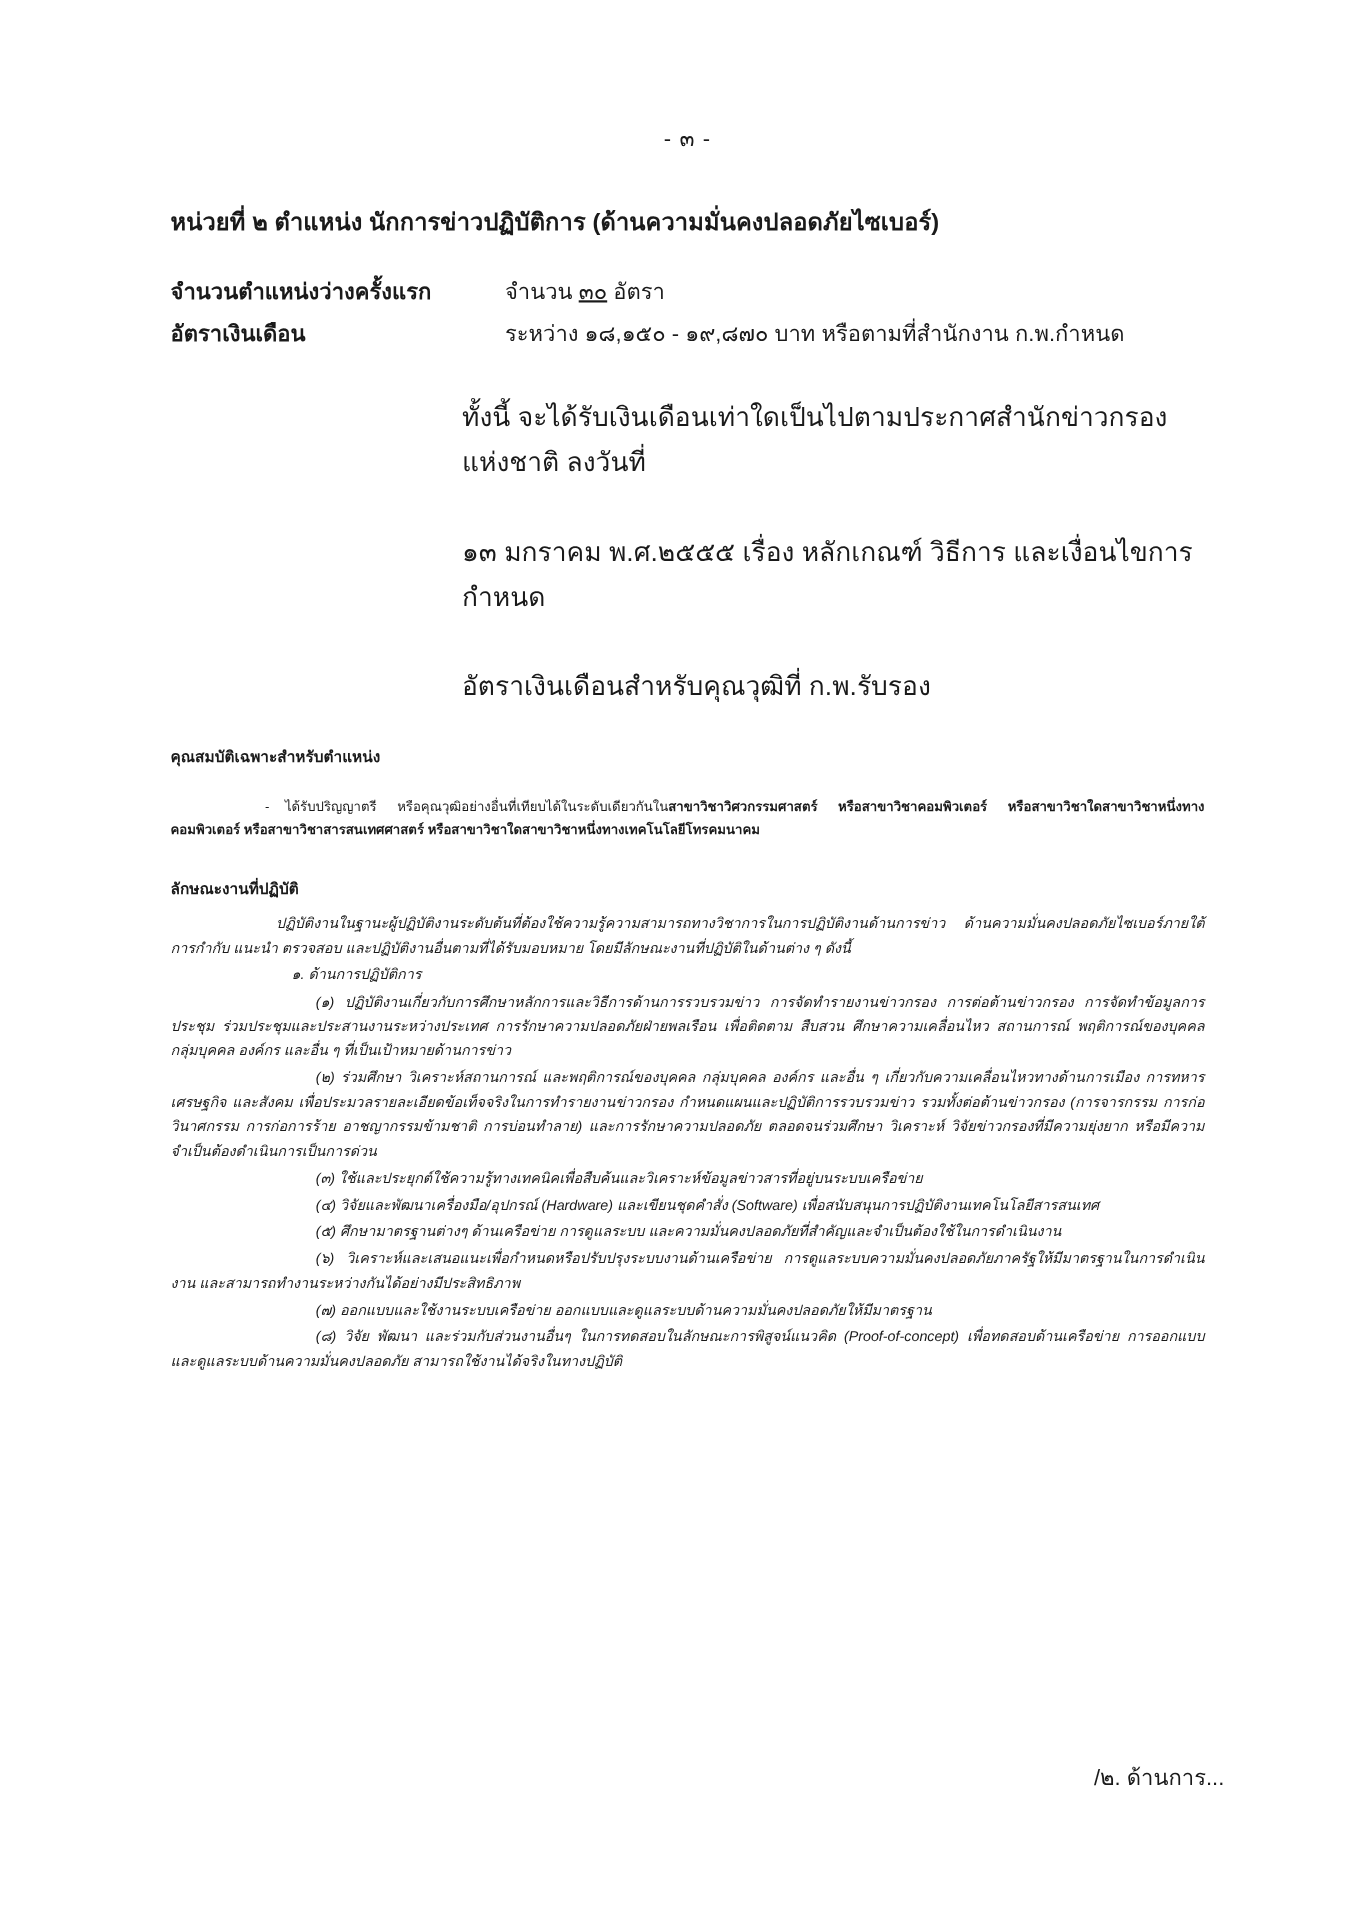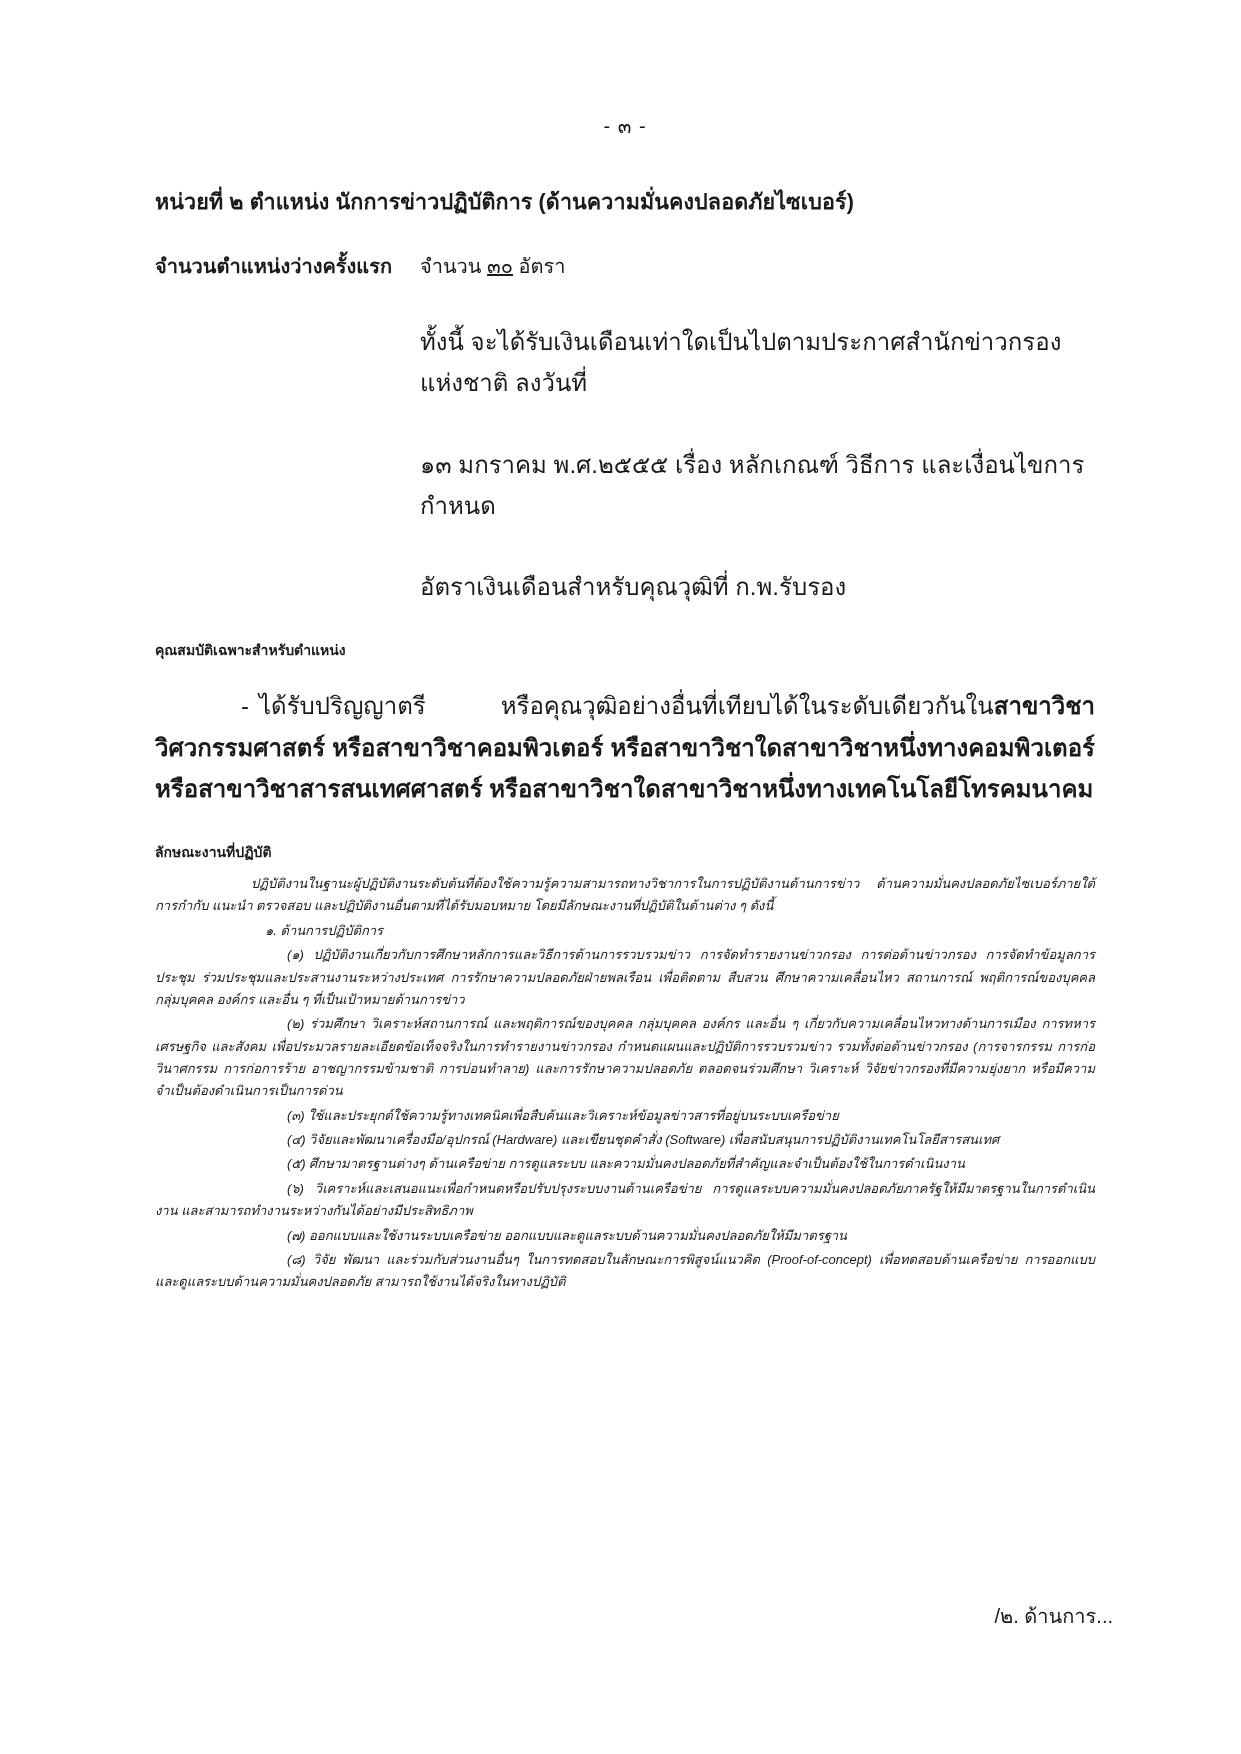--- a/index.html
+++ b/index.html
@@ -37,20 +37,21 @@
     margin-top: 42px;
     letter-spacing: 0.1px;
   }
   .field-block {
     margin-top: 34px;
   }
   .field-row {
     display: flex;
     align-items: center;
     margin-bottom: 9px;
+    gap: 39px;
   }
   .field-label {
     width: 265px;
     flex: 0 0 265px;
     font-size: 20px;
     font-weight: bold;
     line-height: 1.45;
   }
   .field-value {
     flex: 1;
@@ -67,21 +68,21 @@
     line-height: 1.72;
     margin-top: 40px;
   }
   .section-head {
     font-size: 14px;
     font-weight: bold;
     margin-top: 32px;
     margin-bottom: 10px;
   }
   .qual-para {
-    font-size: 24px;
+    font-size: 12px;
     line-height: 1.72;
     text-align: justify;
     margin-top: 24px;
   }
   .qual-para .dash {
     display: inline-block;
     width: 18px;
     margin-left: 86px;
   }
   .bold {
@@ -122,20 +123,24 @@
 
     <div class="doc-title">หน่วยที่ ๒  ตำแหน่ง นักการข่าวปฏิบัติการ (ด้านความมั่นคงปลอดภัยไซเบอร์)</div>
 
     <div class="field-block">
 
       <div class="field-row">
         <div class="field-label">จำนวนตำแหน่งว่างครั้งแรก</div>
         <div class="field-value"><span>จำนวน  </span><span class="underline-bold">๓๐</span><span>  อัตรา</span></div>
       </div>
 
+      <div class="field-row">
+        <div class="field-label">อัตราเงินเดือน</div>
+        <div class="field-value">ระหว่าง ๑๘,๑๕๐ - ๑๙,๘๗๐ บาท หรือตามที่สำนักงาน ก.พ.กำหนด</div>
+      </div>
 
       <div class="cont-row">ทั้งนี้ จะได้รับเงินเดือนเท่าใดเป็นไปตามประกาศสำนักข่าวกรองแห่งชาติ ลงวันที่</div>
       <div class="cont-row">๑๓ มกราคม พ.ศ.๒๕๕๕ เรื่อง หลักเกณฑ์ วิธีการ และเงื่อนไขการกำหนด</div>
       <div class="cont-row">อัตราเงินเดือนสำหรับคุณวุฒิที่ ก.พ.รับรอง</div>
     </div>
 
     <div class="section-head">คุณสมบัติเฉพาะสำหรับตำแหน่ง</div>
 
     <div class="qual-para"><span class="dash">-</span><span>ได้รับปริญญาตรี หรือคุณวุฒิอย่างอื่นที่เทียบได้ในระดับเดียวกันใน</span><span class="bold">สาขาวิชาวิศวกรรมศาสตร์ หรือสาขาวิชาคอมพิวเตอร์ หรือสาขาวิชาใดสาขาวิชาหนึ่งทางคอมพิวเตอร์ หรือสาขาวิชาสารสนเทศศาสตร์ หรือสาขาวิชาใดสาขาวิชาหนึ่งทางเทคโนโลยีโทรคมนาคม</span></div>
 

